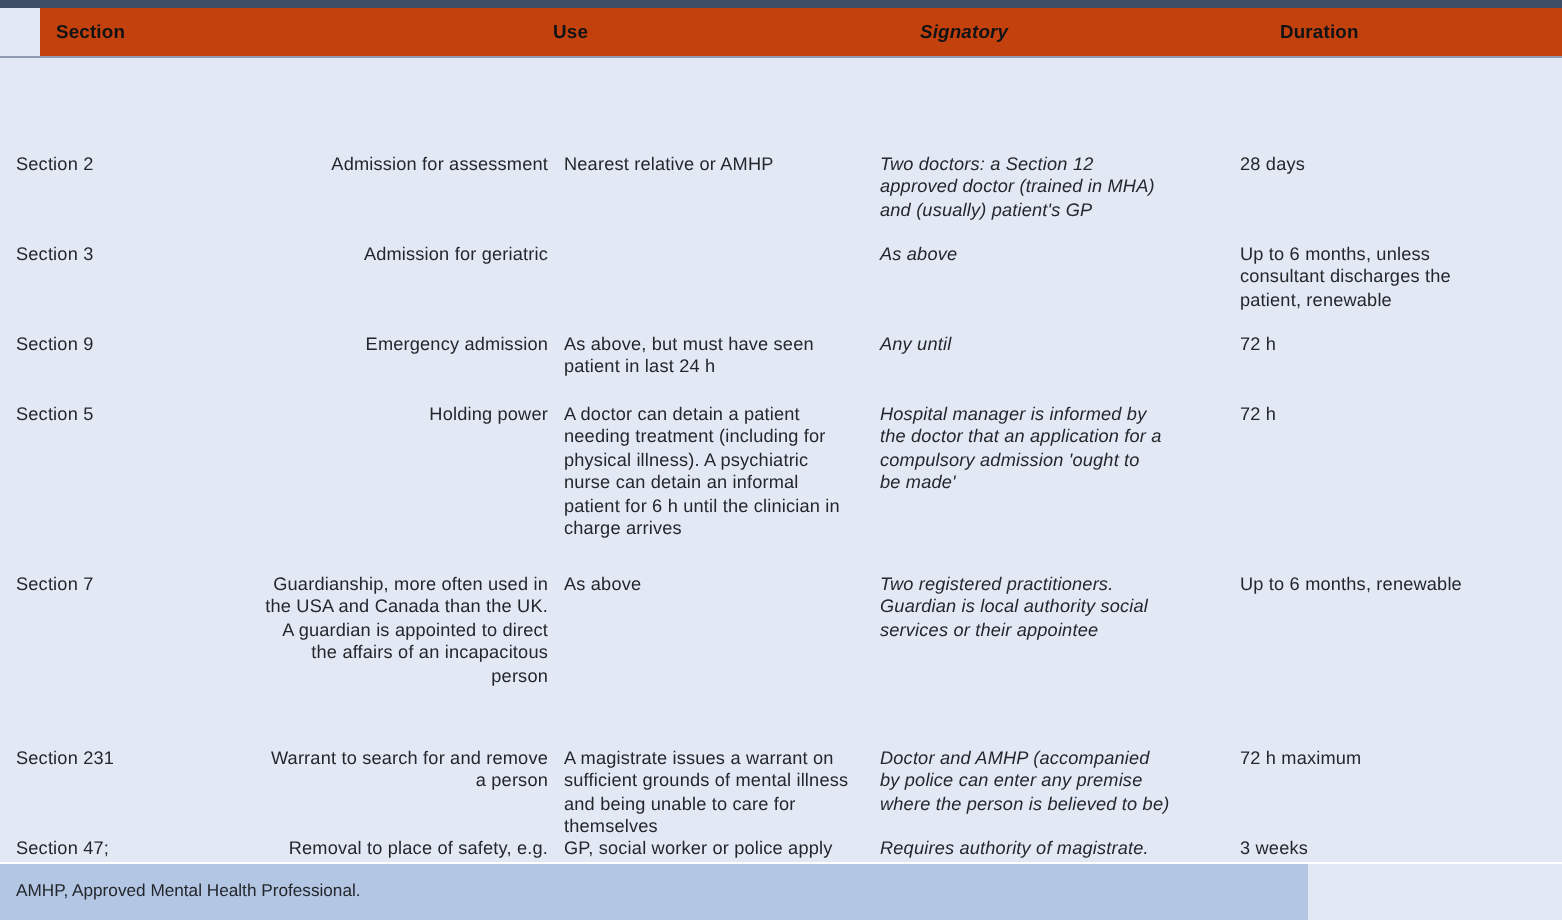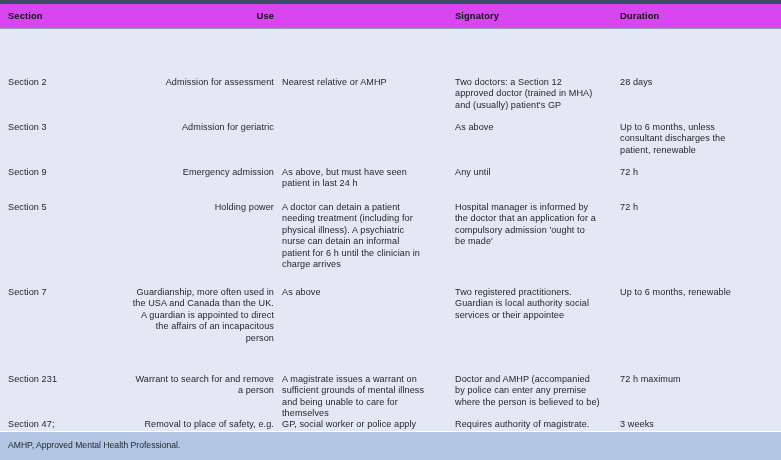--- a/index.html
+++ b/index.html
@@ -17,23 +17,24 @@
     box-sizing: border-box;
     background: #e3e9f4;
     overflow: hidden;
   }
   .top-rule {
     height: 4px;
     width: 100%;
     background: #3d4d66;
   }
   .thead {
-    background: #d946ef;
+    background: #c2410c;
     height: 24px;
     position: relative;
+    margin-left: 20px;
   }
   .header-rule {
     height: 1px;
     width: 100%;
     background: #8f9cb3;
   }
   .cell {
     position: absolute;
     top: 0;
     font-size: 9.1px;
@@ -44,38 +45,38 @@
   }
   .th {
     font-weight: bold;
     font-size: 9.4px;
     color: #111316;
     top: 6px;
   }
   .c0 { left: 8px;   width: 92px; }
   .c1 { left: 106px; width: 168px; text-align: right; }
   .c2 { left: 282px; width: 160px; }
-  .c3 { left: 455px; width: 164px; }
+  .c3 { left: 440px; width: 164px; font-style: italic; }
   .c4 { left: 620px; width: 152px; }
 
   .tbody {
     position: relative;
     background: #e3e9f4;
   }
   .body-row {
     position: absolute;
     left: 0;
     width: 781px;
     height: auto;
   }
   .footer-band {
     position: absolute;
     left: 0;
     bottom: 0;
-    width: 781px;
+    width: 654px;
     height: 28px;
     background: #b3c6e3;
   }
   .footer-text {
     position: absolute;
     left: 8px;
     top: 8px;
     font-size: 8.6px;
     line-height: 11px;
     color: #23262b;

